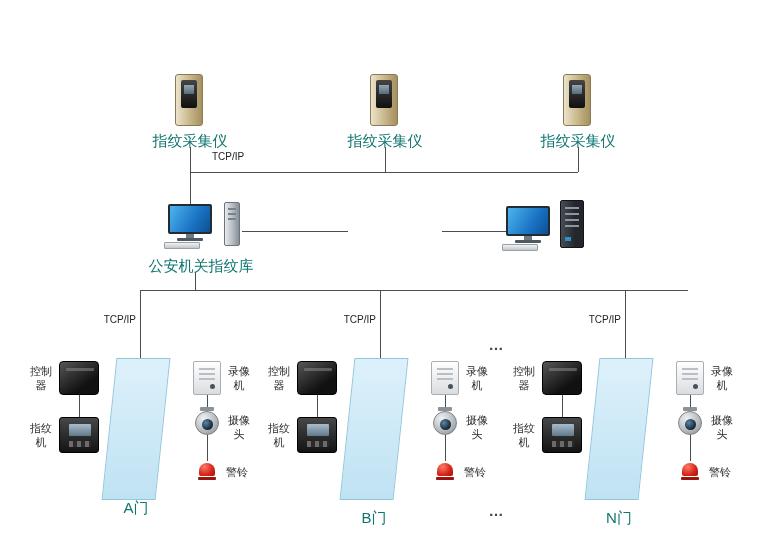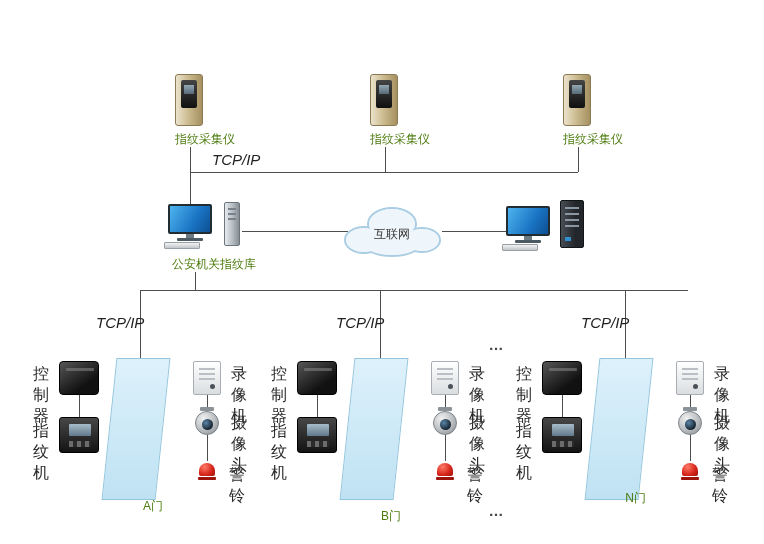--- a/index.html
+++ b/index.html
@@ -1,23 +1,23 @@
 <!DOCTYPE html>
 <html><head>
 <meta charset="utf-8">
 <style>
   * { margin:0; padding:0; box-sizing:border-box; }
   html,body { background:#ffffff; }
   body { font-family:"Liberation Sans","DejaVu Sans",sans-serif; }
   .canvas { position:relative; width:764px; height:544px; background:#fff; overflow:hidden; }
   .wires { position:absolute; left:0; top:0; pointer-events:none; }
 
-  .lbl { position:absolute; font-size:12px; color:#4d7c0f; text-align:right; line-height:1.25; }
-  .small { font-size:15px; color:#222; text-align:left;font-style:italic; }
-  .vlbl { position:absolute; width:28px; font-size:16px; color:#2b2b2b; text-align:center;
+  .lbl { position:absolute; font-size:15px; color:#0f766e; text-align:center; line-height:1.25; }
+  .small { font-size:10px; color:#222; text-align:left; }
+  .vlbl { position:absolute; width:28px; font-size:11px; color:#2b2b2b; text-align:center;
           line-height:1.3; word-break:break-all; }
   .dots { position:absolute; width:30px; font-size:15px; font-weight:bold; color:#444;
           letter-spacing:2px; text-align:center; }
 
   
   .collector { position:absolute; width:28px; height:52px; border-radius:3px;
       background:linear-gradient(90deg,#ece3cc,#cdbd92 45%,#a5905f);
       border:1px solid #8a7a54; }
   .collector::before { content:""; position:absolute; left:5px; top:5px; width:16px; height:28px;
       background:linear-gradient(#454545,#101010); border-radius:2px; }
@@ -136,37 +136,20 @@
 
   <div class="pc" style="left:168px;top:204px">
     <div class="scr"></div>
     <div class="neck"></div>
     <div class="foot"></div>
     <div class="kb"></div>
   </div>
   <div class="tower" style="left:224px;top:202px"></div>
   <div class="lbl" style="left:146px;top:257px;width:110px">公安机关指纹库</div>
 
-  <div class="cloud" style="left:336px;top:200px">
-    <svg width="112" height="64" viewBox="0 0 112 64">
-      <g stroke="#a9cde2" stroke-width="2" fill="#eef6fb">
-        <ellipse cx="28" cy="40" rx="19" ry="13"></ellipse>
-        <ellipse cx="56" cy="24" rx="24" ry="16"></ellipse>
-        <ellipse cx="86" cy="40" rx="18" ry="12"></ellipse>
-        <ellipse cx="56" cy="42" rx="30" ry="14"></ellipse>
-      </g>
-      <g fill="#eef6fb">
-        <ellipse cx="28" cy="40" rx="18" ry="12"></ellipse>
-        <ellipse cx="56" cy="24" rx="23" ry="15"></ellipse>
-        <ellipse cx="86" cy="40" rx="17" ry="11"></ellipse>
-        <ellipse cx="56" cy="42" rx="29" ry="13"></ellipse>
-      </g>
-    </svg>
-    <div class="cloud-label">互联网</div>
-  </div>
 
   <div class="pc" style="left:506px;top:206px">
     <div class="scr"></div>
     <div class="neck"></div>
     <div class="foot"></div>
     <div class="kb"></div>
   </div>
   <div class="server" style="left:560px;top:200px"></div>
 
   <div class="lbl small" style="left:96px;top:314px;width:40px;text-align:right">TCP/IP</div>
@@ -208,19 +191,19 @@
     <div class="ctrl" style="left:34px;top:6px"></div>
     <div class="vlbl" style="left:2px;top:66px">指纹机</div>
     <div class="fpm" style="left:34px;top:62px"></div>
     <div class="door" style="left:84px;top:3px"></div>
     <div class="rec" style="left:168px;top:6px"></div>
     <div class="vlbl" style="left:200px;top:9px">录像机</div>
     <div class="cam" style="left:170px;top:56px"></div>
     <div class="vlbl" style="left:200px;top:58px">摄像头</div>
     <div class="bellic" style="left:173px;top:106px"></div>
     <div class="vlbl" style="left:198px;top:110px">警铃</div>
-    <div class="lbl" style="left:84px;top:136px;width:54px">N门</div>
+    <div class="lbl" style="left:84px;top:154px;width:54px">N门</div>
   </div>
 
   <div class="dots" style="left:482px;top:336px">…</div>
   <div class="dots" style="left:482px;top:502px">…</div>
 
 </div>
 
 </body></html>

